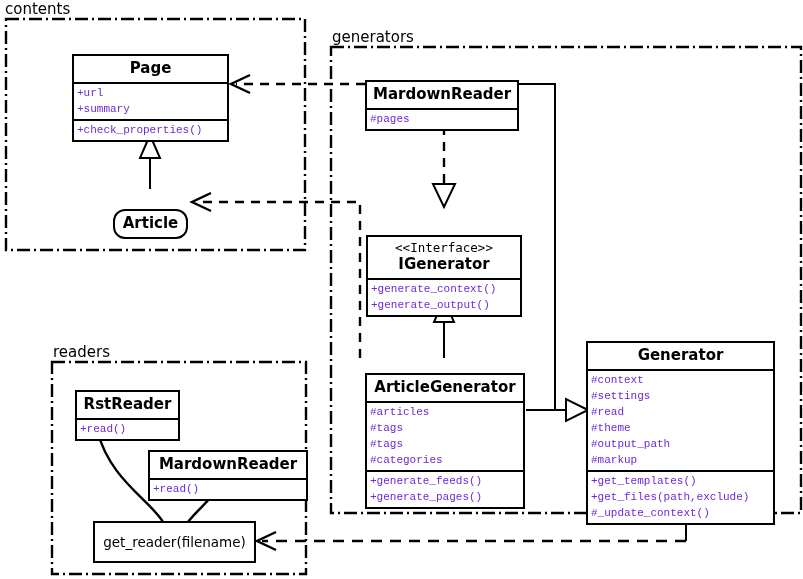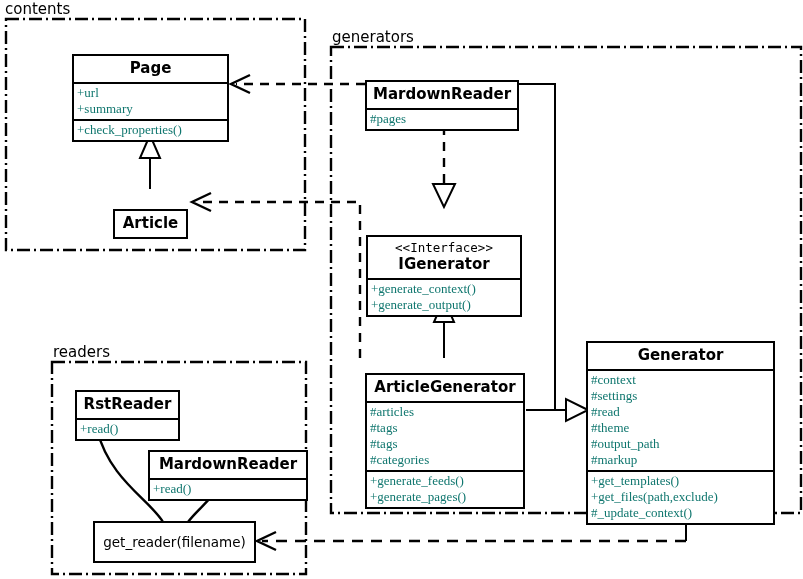--- a/index.html
+++ b/index.html
@@ -54,25 +54,25 @@
     font-family: "DejaVu Sans Mono", monospace;
     text-align: center;
     line-height: 15px;
     padding-top: 3px;
   }
   .uml-compart {
     border-top: 2px solid #000;
     padding: 1px 2px 2px 3px;
   }
   .uml-line {
-    font-family: Liberation Serif, serif;
-    font-size: 13px;
+    font-family: Liberation Mono, monospace;
+    font-size: 11px;
     line-height: 16px;
     white-space: pre;
-    color: #0f766e;
+    color: #6d28d9;
   }
   .plainbox {
     position: absolute;
     box-sizing: border-box;
     border: 2px solid #000;
     background: #fff;
     display: flex;
     align-items: center;
     justify-content: center;
     font-size: 13.5px;
@@ -148,21 +148,21 @@
     <div class="uml-title">Page</div>
     <div class="uml-compart">
       <div class="uml-line">+url</div>
       <div class="uml-line">+summary</div>
     </div>
     <div class="uml-compart">
       <div class="uml-line">+check_properties()</div>
     </div>
   </div>
 
-  <div class="umlbox" style="left:113px; top:189px; width:75px;">
+  <div class="umlbox" style="left:113px; top:189px; width:75px;border-radius:12px;">
     <div class="uml-title">Article</div>
   </div>
 
   <div class="umlbox" style="left:365px; top:60px; width:154px;">
     <div class="uml-title">MardownReader</div>
     <div class="uml-compart">
       <div class="uml-line">#pages</div>
     </div>
   </div>
 

